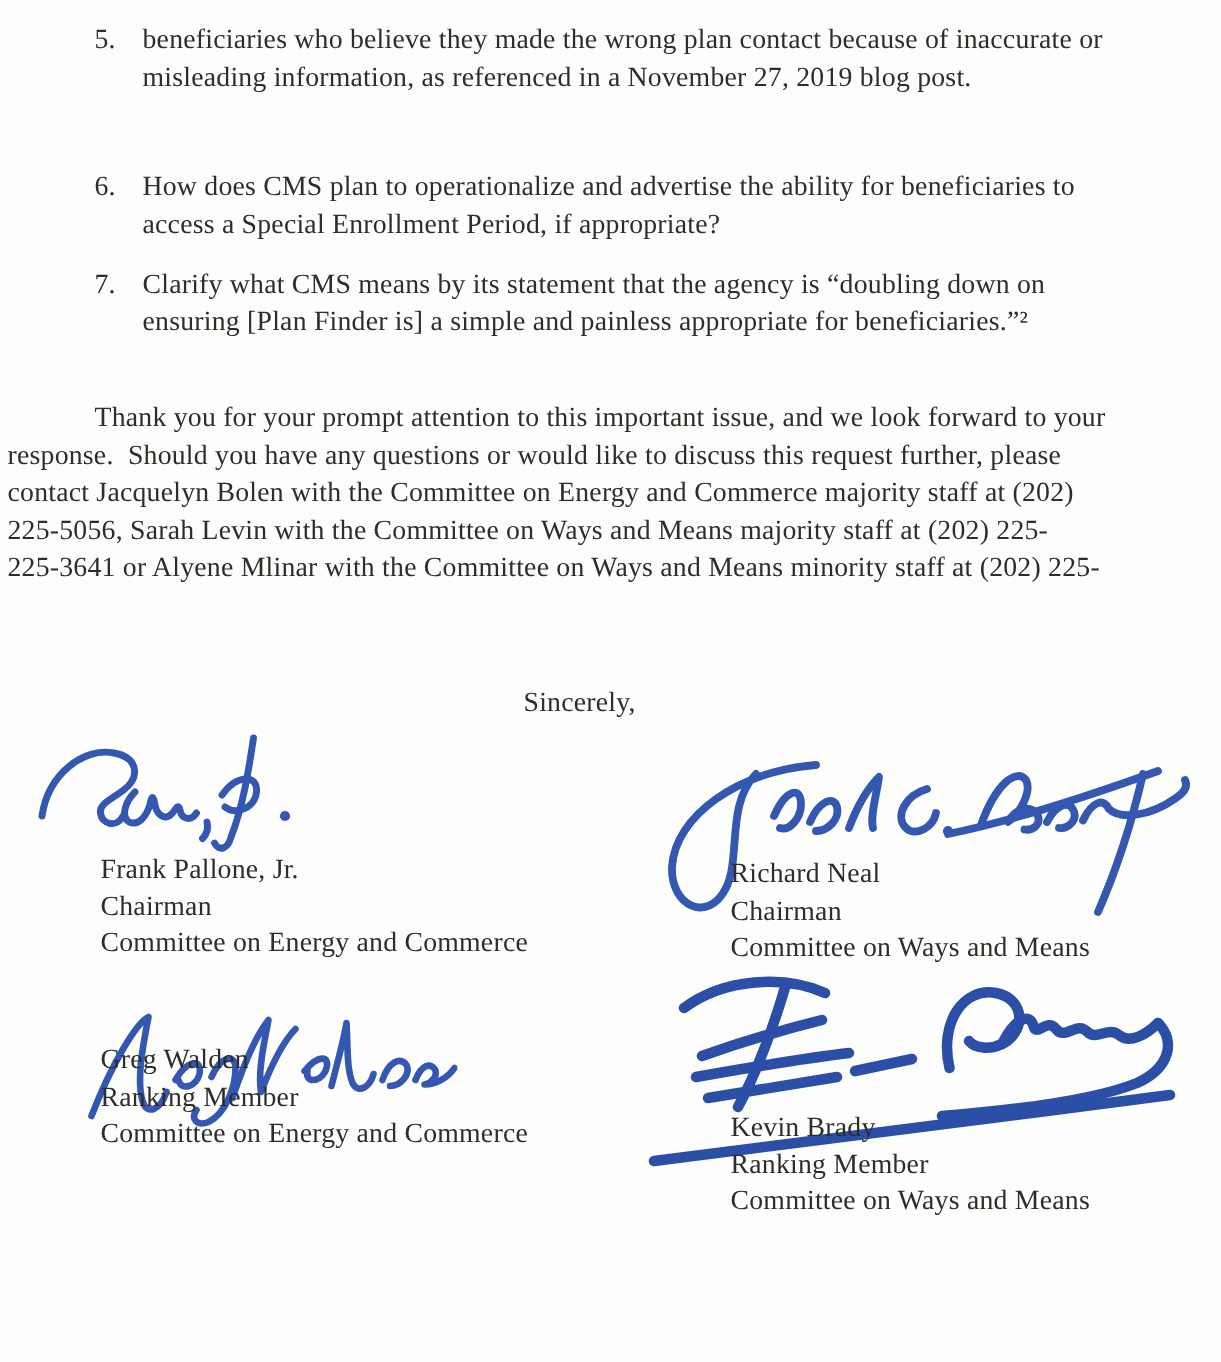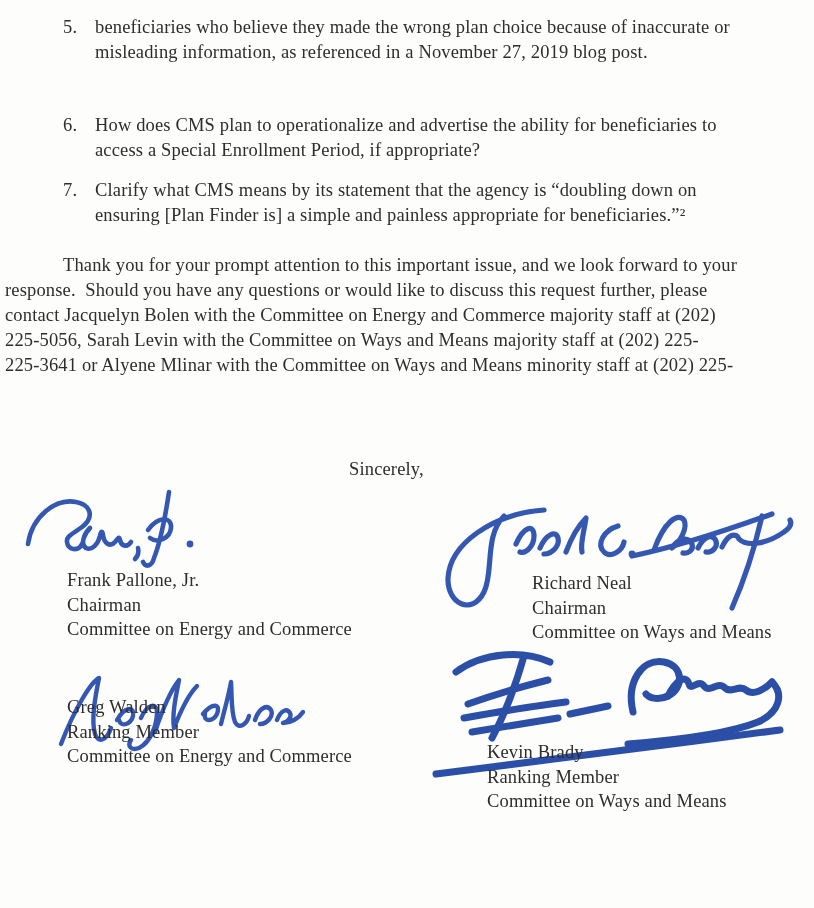--- a/index.html
+++ b/index.html
@@ -35,42 +35,42 @@
   .sig-svg.bold path { stroke: var(--sig-blue-bold); }
 </style>
 </head>
 <body>
 
 <div class="page">
 
   <div class="abs list-item" style="left:63px; top:15px; width:690px;">
     <div class="list-num line">5.</div>
     <div>
-      <div class="line">beneficiaries who believe they made the wrong plan choice because of inaccurate or</div>
+      <div class="line">beneficiaries who believe they made the wrong plan contact because of inaccurate or</div>
       <div class="line">misleading information, as referenced in a November 27, 2019 blog post.</div>
     </div>
   </div>
 
   <div class="abs list-item" style="left:63px; top:113px; width:690px;">
     <div class="list-num line">6.</div>
     <div>
       <div class="line">How does CMS plan to operationalize and advertise the ability for beneficiaries to</div>
       <div class="line">access a Special Enrollment Period, if appropriate?</div>
     </div>
   </div>
 
   <div class="abs list-item" style="left:63px; top:178px; width:690px;">
     <div class="list-num line">7.</div>
     <div>
       <div class="line">Clarify what CMS means by its statement that the agency is “doubling down on</div>
       <div class="line">ensuring [Plan Finder is] a simple and painless appropriate for beneficiaries.”²</div>
     </div>
   </div>
 
-  <div class="abs closing" style="left:5px; top:253px; width:805px;">
+  <div class="abs closing" style="left:5px; top:267px; width:805px;">
     <div class="line first">Thank you for your prompt attention to this important issue, and we look forward to your</div>
     <div class="line">response.  Should you have any questions or would like to discuss this request further, please</div>
     <div class="line">contact Jacquelyn Bolen with the Committee on Energy and Commerce majority staff at (202)</div>
     <div class="line">225-5056, Sarah Levin with the Committee on Ways and Means majority staff at (202) 225-</div>
     <div class="line">225-3641 or Alyene Mlinar with the Committee on Ways and Means minority staff at (202) 225-</div>
   </div>
 
   <div class="abs line" style="left:349px; top:457px;text-align:center;">Sincerely,</div>
 
   <svg class="sig-svg" style="left:22px; top:486px;" width="215" height="92" viewBox="0 0 215 92">
@@ -97,21 +97,21 @@
       <path d="M134,60 C140,44 148,32 154,26 C152,40 148,52 150,60"></path>
       <path d="M186,34 C172,38 164,52 172,60 C178,66 190,60 192,50"></path>
       <path d="M222,58 C232,30 246,20 252,28 C256,36 248,50 240,56 C246,46 256,44 260,52 C262,58 256,62 251,61"></path>
       <path d="M266,56 C272,44 281,41 284,49 C286,55 280,61 274,60"></path>
       <path d="M290,55 C296,42 304,40 307,47 C315,55 335,52 352,40 C358,36 360,32 358,28"></path>
       <path d="M200,64 C240,56 290,40 340,22"></path>
       <path d="M330,24 C324,50 314,84 300,116"></path>
     </g>
     <circle class="dot" cx="200" cy="62" r="3.4"></circle>
   </svg>
-  <div class="abs sig-text" style="left:487px; top:571px;margin-left:45px;">
+  <div class="abs sig-text" style="left:487px; top:571px;">
     <div class="line">Richard Neal</div>
     <div class="line">Chairman</div>
     <div class="line">Committee on Ways and Means</div>
   </div>
 
   <svg class="sig-svg" style="left:55px; top:668px;" width="250" height="84" viewBox="0 0 250 84">
     <g stroke-width="4.4">
       <path d="M6,76 C20,40 36,14 44,10 C40,30 36,52 40,66 C43,76 52,72 56,60"></path>
       <path d="M62,52 C70,38 80,38 78,48 C76,56 66,60 64,52"></path>
       <path d="M86,50 C92,36 102,34 102,44 C102,56 96,74 84,80 C76,83 72,78 76,72"></path>

